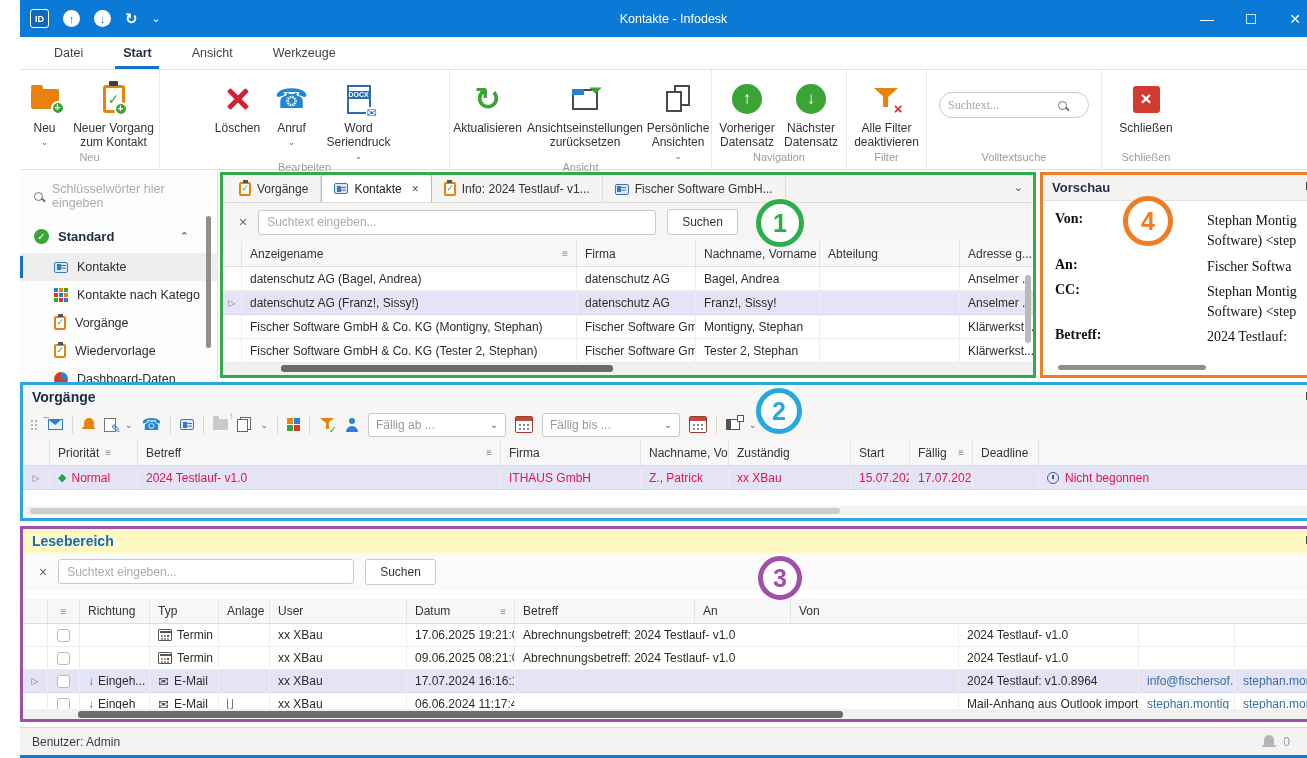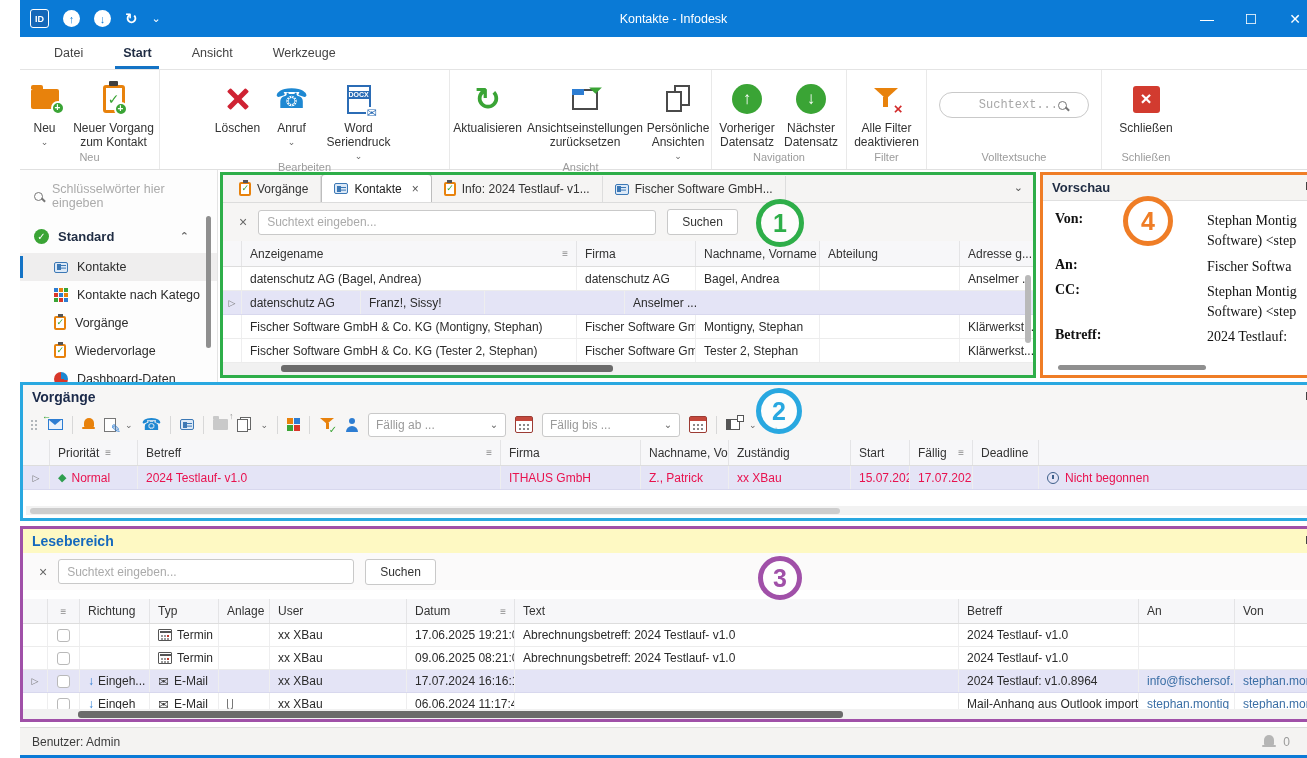--- a/index.html
+++ b/index.html
@@ -27,21 +27,21 @@
 .ribbon { position:absolute; left:0; top:70px; width:100%; height:100px; background:#fff; border-bottom:1px solid #e0e0e0; display:flex; }
 .rgroup { display:flex; flex-direction:column; border-right:1px solid #e9e9e9; }
 .rbtns { flex:1; display:flex; align-items:flex-start; justify-content:center; padding-top:8px; gap:2px; }
 .rgl { height:18px; text-align:center; color:#9b9b9b; font-size:11px; }
 .rbtn { display:flex; flex-direction:column; align-items:center; text-align:center; font-size:12px; color:#333; padding:0 3px; line-height:1.15; }
 .rbtn .icon-area { height:42px; display:flex; align-items:center; justify-content:center; margin-bottom:2px; }
 .rbtn .chev { color:#666; font-size:9px; margin-top:1px; }
 .rbtn.disabled { color:#b5b5b5; }
 .ribbon-collapse { position:absolute; right:10px; bottom:6px; color:#777; font-size:12px; }
 .rib-search { width:150px; height:26px; border:1px solid #c9c9c9; border-radius:13px; display:flex; align-items:center; padding:0 8px; margin-top:14px; background:#fff; }
-.rib-search input { border:none; outline:none; width:110px; font-size:12px; color:#444; font-family:Liberation Mono, monospace; background:transparent;text-align:right; }
+.rib-search input { border:none; outline:none; width:110px; font-size:12px; color:#444; font-family:Liberation Serif, serif; background:transparent; }
 .rib-search input::placeholder { color:#a8a8a8; }
 
 
 .mag { width:9px; height:9px; border:1.6px solid #777; border-radius:50%; position:relative; flex:0 0 auto; }
 .mag::after { content:""; position:absolute; width:5px; height:1.6px; background:#777; transform:rotate(45deg); right:-4px; bottom:-1px; }
 .ic-folder { width:28px; height:20px; background:#e8820c; border-radius:2px; position:relative; }
 .ic-folder::before { content:""; position:absolute; top:-4px; left:0; width:12px; height:4px; background:#e8820c; border-radius:2px 2px 0 0; }
 .plus-badge { position:absolute; right:-6px; bottom:-6px; width:14px; height:14px; border-radius:50%; background:#3aa435; border:2px solid #fff; color:#fff; font-size:10px; font-weight:bold; display:flex; align-items:center; justify-content:center; line-height:1; }
 .ic-clip { width:22px; height:28px; border:3px solid #e8820c; border-radius:3px; background:#fff; position:relative; display:flex; align-items:center; justify-content:center; }
 .ic-clip::before { content:""; position:absolute; top:-7px; left:3px; width:9px; height:5px; background:#3f3f3f; border-radius:1px; }
@@ -451,20 +451,21 @@
       <div class="grow">
         <div class="gcell expander" style="width:19px"></div>
         <div class="gcell" style="width:335px">datenschutz AG (Bagel, Andrea)</div>
         <div class="gcell" style="width:119px">datenschutz AG</div>
         <div class="gcell" style="width:124px">Bagel, Andrea</div>
         <div class="gcell" style="width:140px"></div>
         <div class="gcell" style="width:73px; border-right:none">Anselmer ...</div>
       </div>
       <div class="grow selected">
         <div class="gcell expander" style="width:19px">▷</div>
+        <div class="gcell" style="width:335px">datenschutz AG (Franz!, Sissy!)</div>
         <div class="gcell" style="width:119px">datenschutz AG</div>
         <div class="gcell" style="width:124px">Franz!, Sissy!</div>
         <div class="gcell" style="width:140px"></div>
         <div class="gcell" style="width:73px; border-right:none">Anselmer ...</div>
       </div>
       <div class="grow">
         <div class="gcell expander" style="width:19px"></div>
         <div class="gcell" style="width:335px">Fischer Software GmbH &amp; Co. KG (Montigny, Stephan)</div>
         <div class="gcell" style="width:119px">Fischer Software Gm...</div>
         <div class="gcell" style="width:124px">Montigny, Stephan</div>
@@ -639,23 +640,20 @@
         <div class="gcell" style="width:51px">
             <span>Anlage</span>
           </div>
         <div class="gcell" style="width:137px">
             <span>User</span>
           </div>
         <div class="gcell" style="width:108px">
             <span>Datum</span>
             <span class="hicon" style="margin-left:auto">≡</span>
           </div>
-        <div class="gcell" style="width:444px">
-            <span>Text</span>
-          </div>
         <div class="gcell" style="width:180px">
             <span>Betreff</span>
           </div>
         <div class="gcell" style="width:96px">
             <span>An</span>
           </div>
         <div class="gcell" style="flex:1; border-right:none">
             <span>Von</span>
           </div>
       </div>

